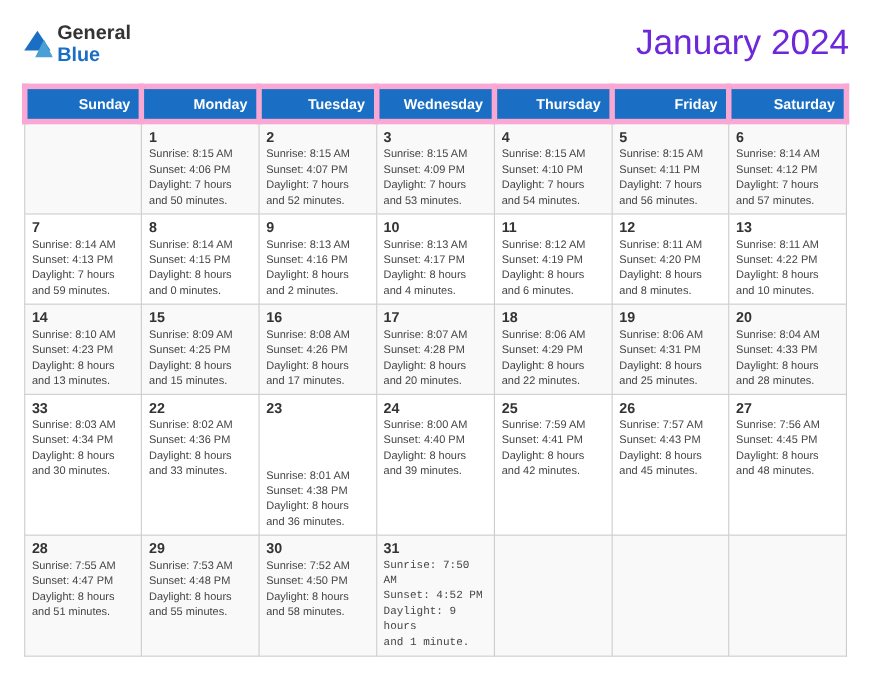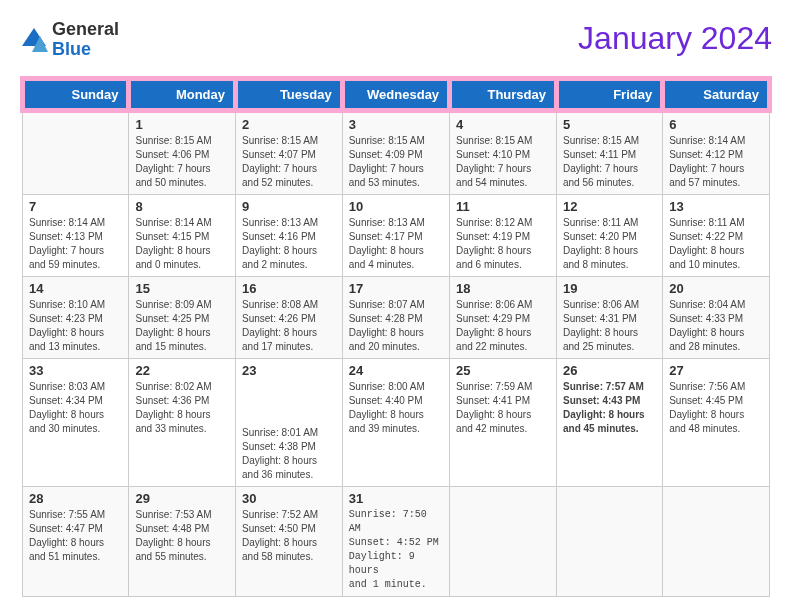--- a/index.html
+++ b/index.html
@@ -307,21 +307,21 @@
         </td>
         <td>
           <div class="day-number">25</div>
           <div class="day-info" style="white-space: pre-line;">Sunrise: 7:59 AM
 Sunset: 4:41 PM
 Daylight: 8 hours
 and 42 minutes.</div>
         </td>
         <td>
           <div class="day-number">26</div>
-          <div class="day-info" style="white-space: pre-line; font-weight: bold;">Sunrise: 7:57 AM
+          <div class="day-info" style="white-space: pre-line;">Sunrise: 7:57 AM
 Sunset: 4:43 PM
 Daylight: 8 hours
 and 45 minutes.</div>
         </td>
         <td>
           <div class="day-number">27</div>
           <div class="day-info" style="white-space: pre-line;">Sunrise: 7:56 AM
 Sunset: 4:45 PM
 Daylight: 8 hours
 and 48 minutes.</div>

